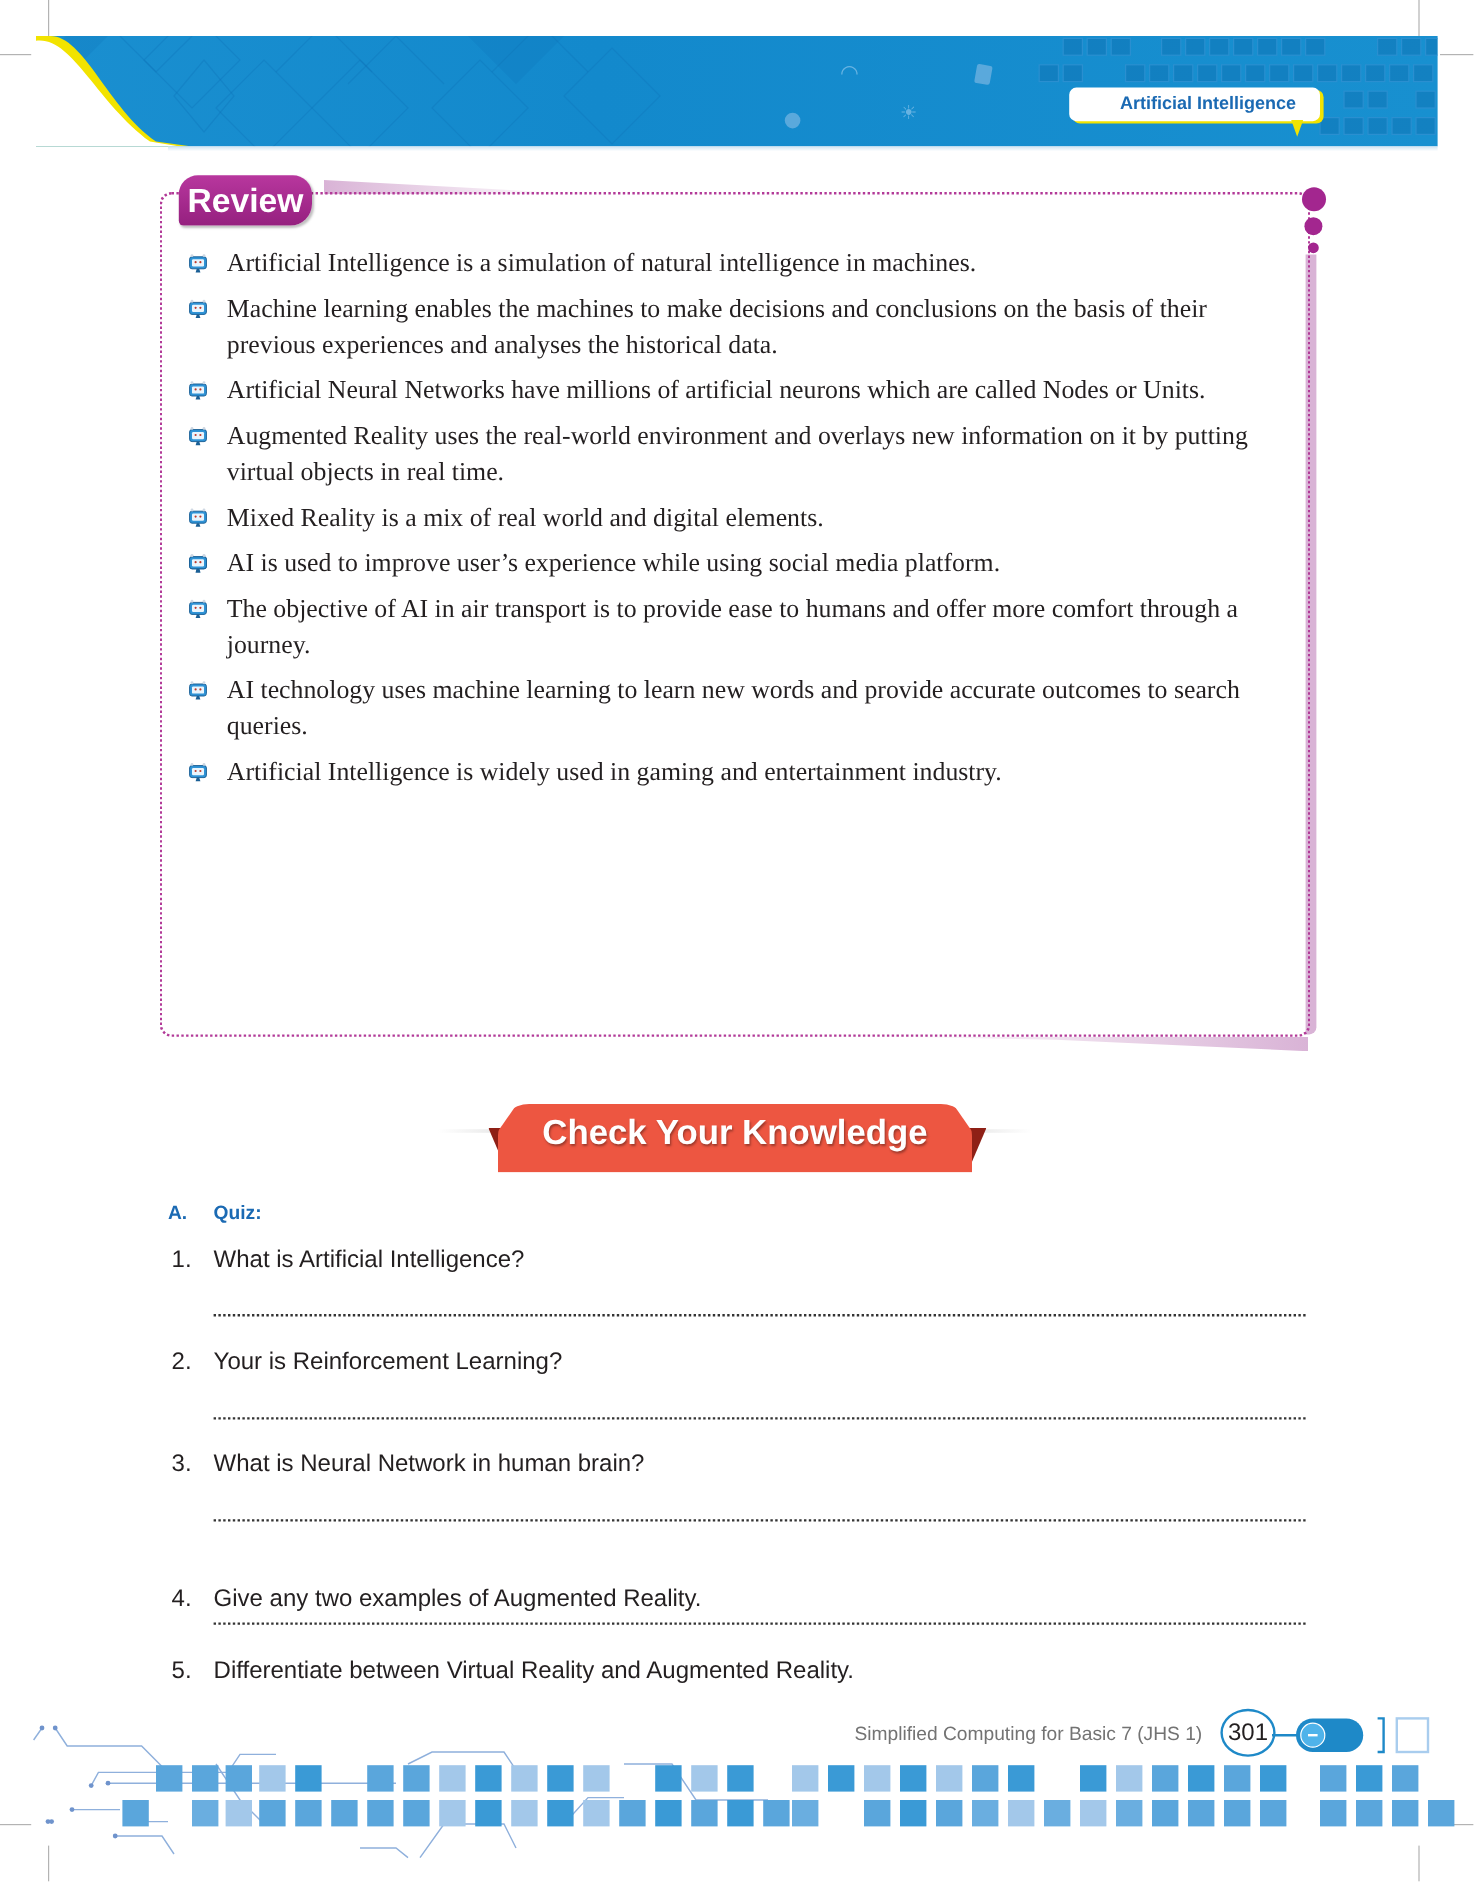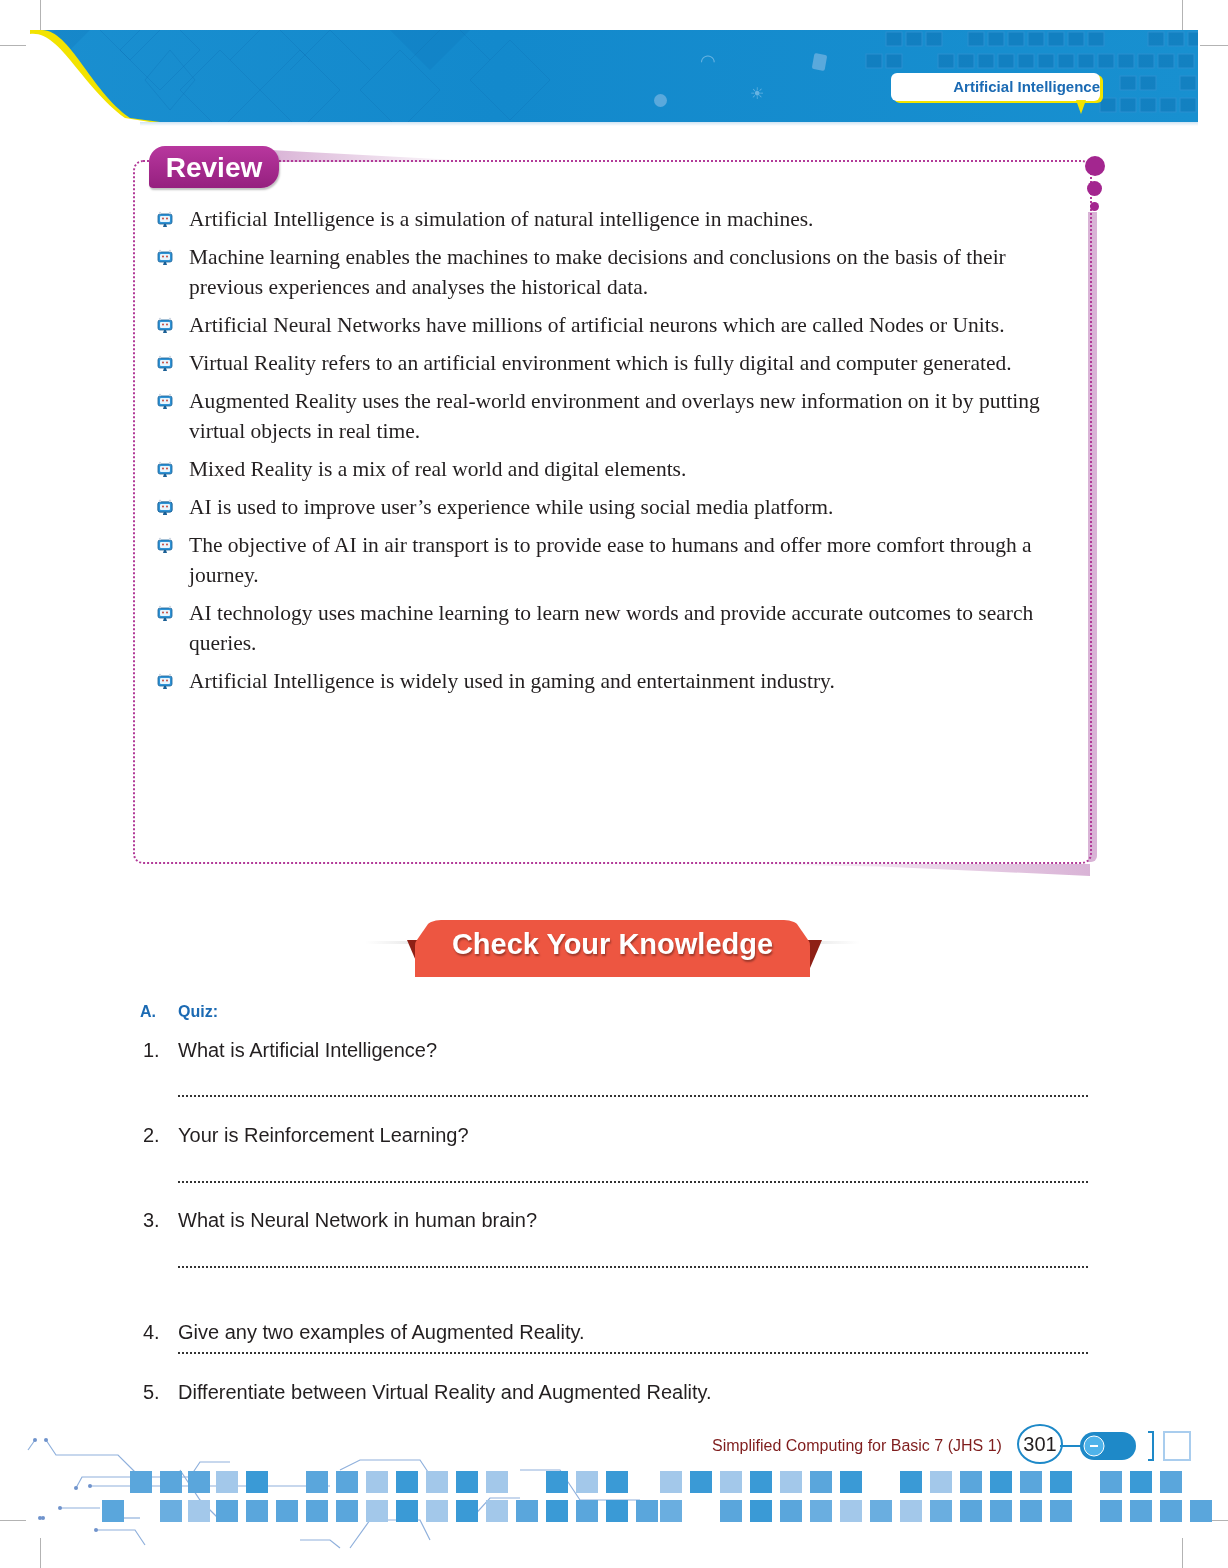--- a/index.html
+++ b/index.html
@@ -11,38 +11,38 @@
 
   
   .header { position:absolute; left:30px; top:30px; width:1168px; height:92px; overflow:hidden;
             background:linear-gradient(90deg,#1a8fd0 0%,#1389cc 40%,#1890d0 100%); }
   .header-shadow { position:absolute; left:140px; top:122px; width:1058px; height:4px;
                    background:linear-gradient(#cfe3f2,#ffffff); }
   .header svg { position:absolute; left:0; top:0; }
   .chapter-tag { position:absolute; left:891px; top:73px; width:209px; height:28px;
                  background:#ffffff; border-radius:6px; box-shadow:3px 2px 0 #f2e300;
                  font-weight:bold; font-size:15px; color:#1b6ab3; text-align:right;
-                 line-height:28px; padding-right:0; box-sizing:border-box; }
+                 line-height:28px; padding-right:20px; box-sizing:border-box; }
   .chapter-tag-tail { position:absolute; left:1076px; top:100px; width:0; height:0;
                       border-left:5px solid transparent; border-right:5px solid transparent;
                       border-top:14px solid #f2e300; }
 
   
   .review-box { position:absolute; left:133px; top:160px; width:959px; height:704px;
                 border:2px dotted #b23a98; border-radius:10px; box-sizing:border-box; }
   .review-side { position:absolute; left:1088px; top:212px; width:9px; height:650px;
                  background:#d9b3d6; border-radius:0 0 6px 0; }
   .review-bottom-shadow { position:absolute; left:740px; top:864px; width:350px; height:12px;
                  background:linear-gradient(90deg,rgba(217,179,214,0),#d9b3d6);
                  clip-path:polygon(0 0,100% 0,100% 100%,40% 20%); }
   .review-top-shadow { position:absolute; left:270px; top:150px; width:200px; height:12px;
                  background:linear-gradient(90deg,#d9b3d6,rgba(217,179,214,0));
                  clip-path:polygon(0 0,100% 90%,100% 100%,0 100%); }
   .dot { position:absolute; border-radius:50%; background:#a3268f; }
-  .review-tab { position:absolute; left:149px; top:146px; width:130px; height:42px;
+  .review-tab { position:absolute; left:149px; top:146px; width:111px; height:42px;
                 background:linear-gradient(#b8379e,#95207f); border-radius:16px 16px 18px 4px;
                 color:#fff; font-weight:bold; font-size:28px; text-align:center; line-height:44px;
                 box-shadow:1px 2px 2px rgba(0,0,0,0.25); }
 
   .review-list { position:absolute; left:150px; top:200px; width:930px; margin:4px; padding:0; list-style:none;
                  font-family:"Liberation Serif", serif; font-size:21.5px; line-height:30px; color:#231f20; }
   .review-list li { position:relative; padding-left:35px; margin-bottom:8px; }
   .bullet-icon { position:absolute; left:2px; top:7px; width:18px; height:18px; }
 
   
@@ -57,21 +57,21 @@
                font-weight:bold; font-size:29px; color:#fff; text-shadow:1px 2px 2px rgba(0,0,0,0.35); }
 
   
   .quiz-heading { position:absolute; left:140px; top:1003px; font-weight:bold; font-size:16px; color:#1b6ab3; }
   .quiz-heading .letter { display:inline-block; width:38px; }
   .q { position:absolute; left:143px; font-size:20px; color:#231f20; }
   .q .num { display:inline-block; width:35px; }
   .answer-line { position:absolute; left:178px; width:910px; height:0; border-bottom:2px dotted #333; }
 
   
-  .footer-text { position:absolute; left:712px; top:1437px; font-size:16px; color:#7f1d1d; }
+  .footer-text { position:absolute; left:712px; top:1437px; font-size:16px; color:#737373; }
   .page-circle { position:absolute; left:1017px; top:1424px; width:46px; height:40px; border:2px solid #1e89c8;
                  border-radius:50%; box-sizing:border-box; font-size:20px; text-align:center; line-height:37px;
                  color:#231f20; background:#fff; }
   .footer svg { position:absolute; left:0; top:0; }
 </style>
 </head>
 <body>
 
 <div class="crop" style="left:40px;top:0;width:1px;height:30px;"></div>
 <div class="crop" style="left:0;top:45px;width:26px;height:1px;"></div>
@@ -185,29 +185,20 @@
       </svg><span>Machine learning enables the machines to make decisions and conclusions on the basis of their previous experiences and analyses the historical data.</span></li>
     <li><svg class="bullet-icon" viewBox="0 0 18 18">
         <rect x="2" y="3" width="14" height="10" rx="2" fill="#2f93d6" stroke="#1a5f95" stroke-width="0.8"></rect>
         <rect x="4" y="5" width="10" height="6" rx="1" fill="#e9f5fd"></rect>
         <circle cx="7" cy="7.5" r="0.9" fill="#c0392b"></circle>
         <circle cx="11" cy="7.5" r="0.9" fill="#c0392b"></circle>
         <path d="M8 13 L10 13 L11 16 L7 16Z" fill="#1a5f95"></path>
         <circle cx="4" cy="2" r="1.2" fill="#cfd8e3"></circle>
         <circle cx="14" cy="2" r="1.2" fill="#cfd8e3"></circle>
       </svg><span>Artificial Neural Networks have millions of artificial neurons which are called Nodes or Units.</span></li>
-    <li><svg class="bullet-icon" viewBox="0 0 18 18">
-        <rect x="2" y="3" width="14" height="10" rx="2" fill="#2f93d6" stroke="#1a5f95" stroke-width="0.8"></rect>
-        <rect x="4" y="5" width="10" height="6" rx="1" fill="#e9f5fd"></rect>
-        <circle cx="7" cy="7.5" r="0.9" fill="#c0392b"></circle>
-        <circle cx="11" cy="7.5" r="0.9" fill="#c0392b"></circle>
-        <path d="M8 13 L10 13 L11 16 L7 16Z" fill="#1a5f95"></path>
-        <circle cx="4" cy="2" r="1.2" fill="#cfd8e3"></circle>
-        <circle cx="14" cy="2" r="1.2" fill="#cfd8e3"></circle>
-      </svg><span>Virtual Reality refers to an artificial environment which is fully digital and computer generated.</span></li>
     <li><svg class="bullet-icon" viewBox="0 0 18 18">
         <rect x="2" y="3" width="14" height="10" rx="2" fill="#2f93d6" stroke="#1a5f95" stroke-width="0.8"></rect>
         <rect x="4" y="5" width="10" height="6" rx="1" fill="#e9f5fd"></rect>
         <circle cx="7" cy="7.5" r="0.9" fill="#c0392b"></circle>
         <circle cx="11" cy="7.5" r="0.9" fill="#c0392b"></circle>
         <path d="M8 13 L10 13 L11 16 L7 16Z" fill="#1a5f95"></path>
         <circle cx="4" cy="2" r="1.2" fill="#cfd8e3"></circle>
         <circle cx="14" cy="2" r="1.2" fill="#cfd8e3"></circle>
       </svg><span>Augmented Reality uses the real-world environment and overlays new information on it by putting virtual objects in real time.</span></li>
     <li><svg class="bullet-icon" viewBox="0 0 18 18">

